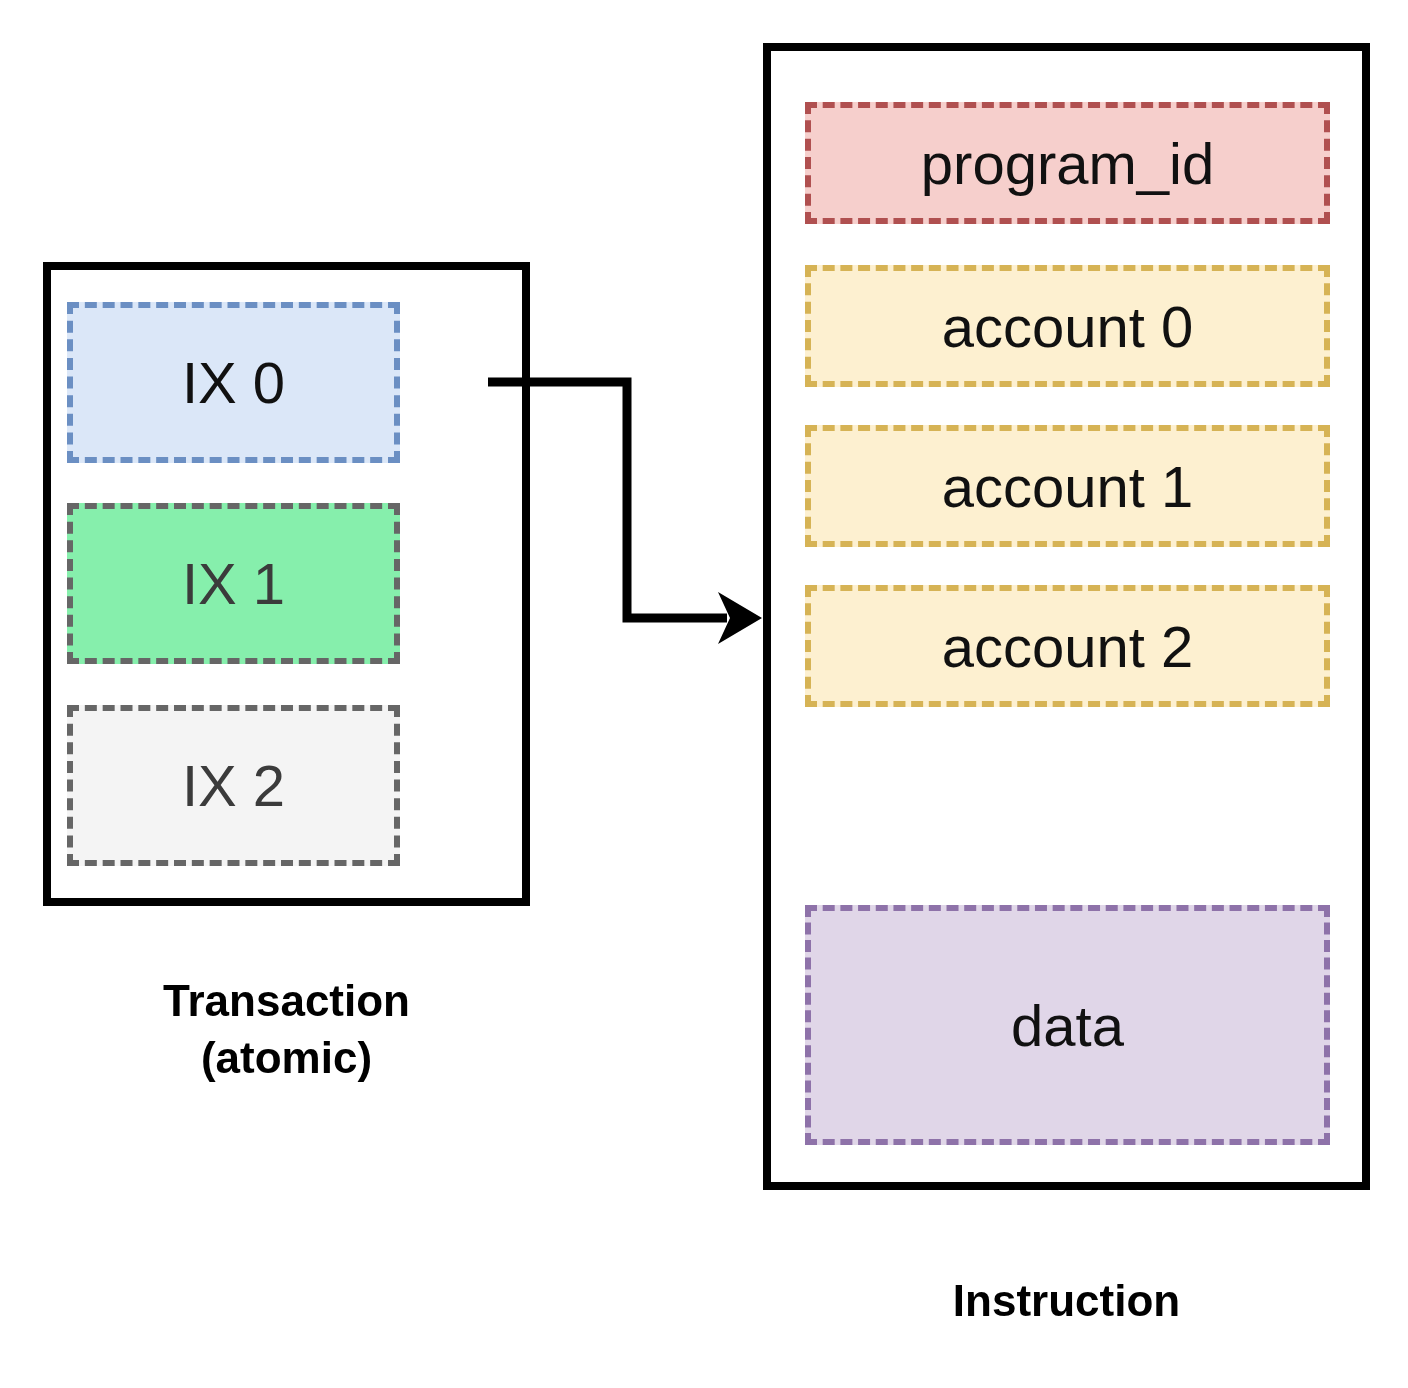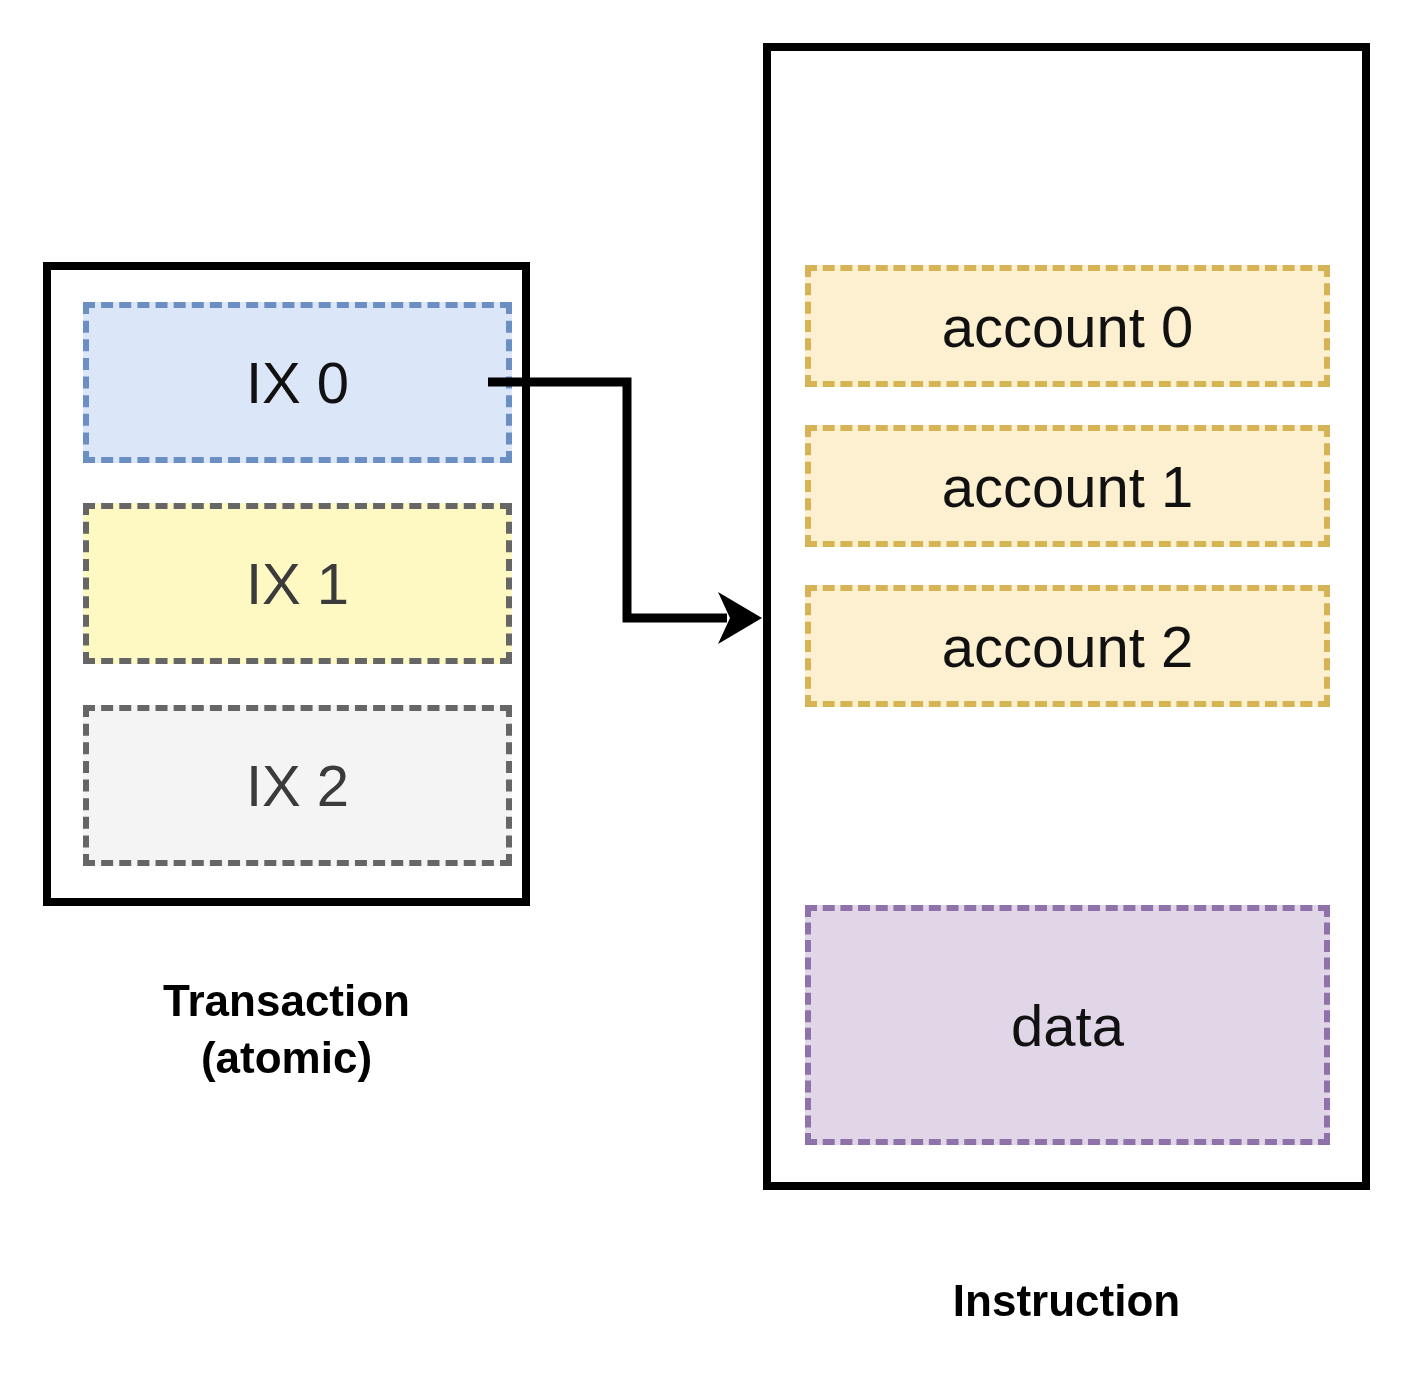--- a/index.html
+++ b/index.html
@@ -21,21 +21,21 @@
     position: absolute;
     box-sizing: border-box;
     border: 6px dashed #999999;
     display: flex;
     align-items: center;
     justify-content: center;
     font-size: 58px;
     color: #111111;
   }
   .tx-frame   { left: 43px;  top: 262px; width: 487px; height: 644px; }
-  .tx-cell    { left: 32px;  width: 429px; height: 161px; }
+  .tx-cell    { left: 16px;  width: 333px; height: 161px; }
   .ins-frame  { left: 763px; top: 43px;  width: 607px; height: 1147px; }
   .ins-cell   { left: 34px;  width: 525px; height: 122px; }
   .caption {
     position: absolute;
     text-align: center;
     font-weight: bold;
     font-size: 44px;
     line-height: 1.3;
     color: #000000;
   }
@@ -50,34 +50,37 @@
 </style>
 </head>
 <body>
 
 <div class="canvas">
 
   <div class="frame tx-frame">
     <div class="cell tx-cell" style="top: 32px; background-color: rgb(219, 231, 248); border-color: rgb(107, 143, 195); color: rgb(17, 17, 17);">
       <span>IX 0</span>
     </div>
-    <div class="cell tx-cell" style="top: 233px; background-color: #fef9c3; border-color: rgb(102, 102, 102); color: rgb(59, 59, 59); justify-content: center;">
+    <div class="cell tx-cell" style="top: 233px; background-color: #86efac; border-color: rgb(102, 102, 102); color: rgb(59, 59, 59); justify-content: center;">
       <span>IX 1</span>
     </div>
     <div class="cell tx-cell" style="top: 435px; background-color: rgb(244, 244, 244); border-color: rgb(102, 102, 102); color: rgb(59, 59, 59);">
       <span>IX 2</span>
     </div>
   </div>
 
   <div class="caption tx-caption">
     <div>Transaction</div>
     <div>(atomic)</div>
   </div>
 
   <div class="frame ins-frame">
+    <div class="cell ins-cell" style="top: 51px; background-color: rgb(246, 207, 204); border-color: rgb(176, 80, 80); color: rgb(17, 17, 17);">
+      <span>program_id</span>
+    </div>
     <div class="cell ins-cell" style="top: 214px; background-color: rgb(253, 240, 208); border-color: rgb(214, 179, 85); color: rgb(17, 17, 17); justify-content: center;">
       <span>account 0</span>
     </div>
     <div class="cell ins-cell" style="top: 374px; background-color: rgb(253, 240, 208); border-color: rgb(214, 179, 85); color: rgb(17, 17, 17);">
       <span>account 1</span>
     </div>
     <div class="cell ins-cell" style="top: 534px; background-color: rgb(253, 240, 208); border-color: rgb(214, 179, 85); color: rgb(17, 17, 17);">
       <span>account 2</span>
     </div>
     <div class="cell ins-cell" style="top: 854px; height: 240px; background-color: rgb(224, 214, 232); border-color: rgb(142, 114, 169); color: rgb(17, 17, 17);">

